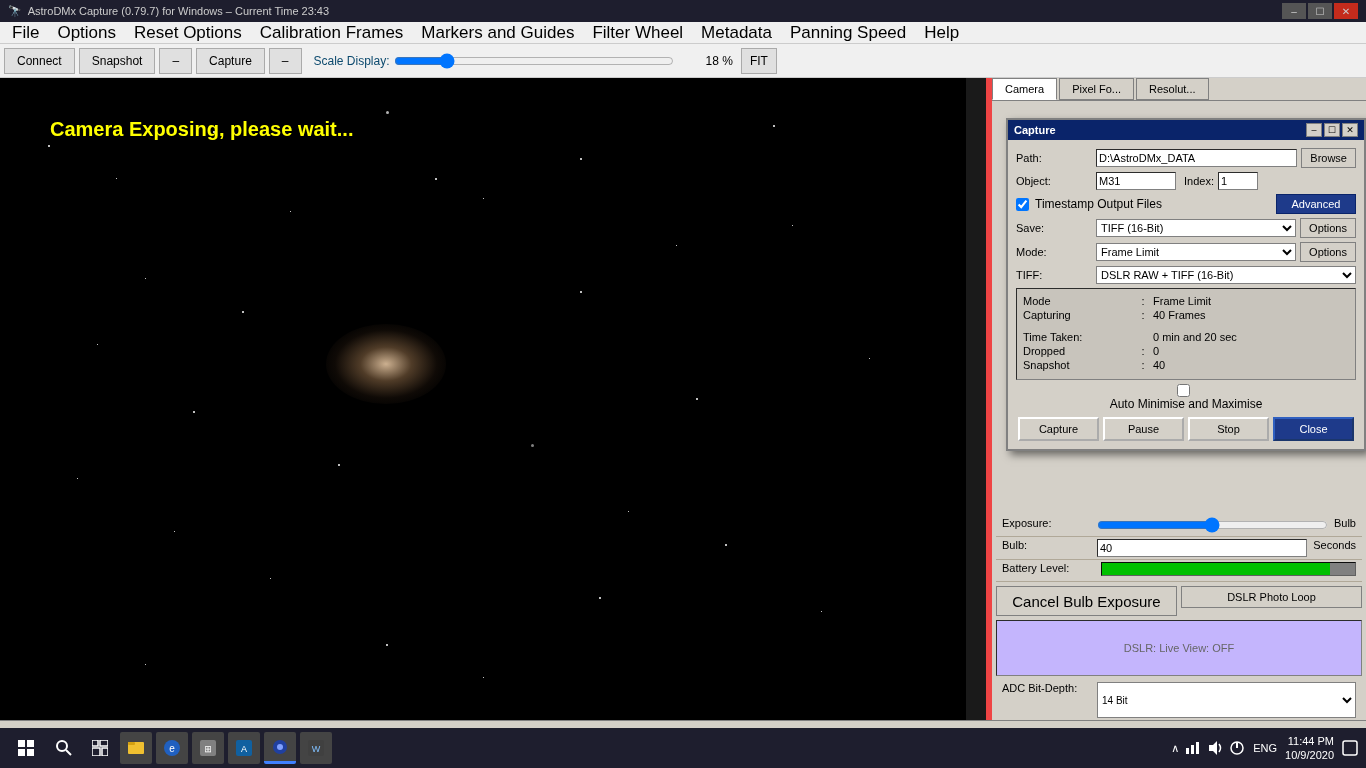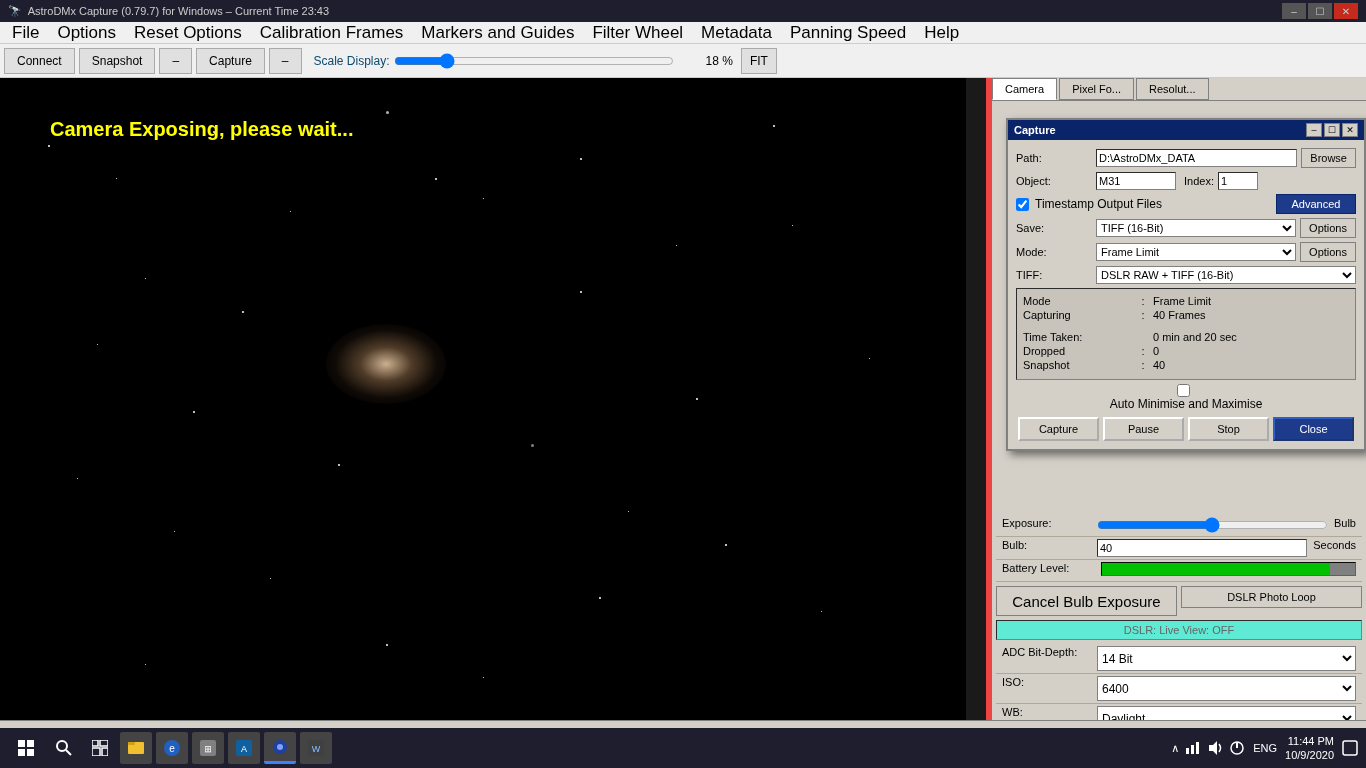--- a/index.html
+++ b/index.html
@@ -155,22 +155,22 @@
     .settings-input {
       flex: 1;
       height: 18px;
       font-size: 11px;
       border: 1px inset #808080;
       background: #fff;
       padding: 0 2px;
     }
     .settings-select {
       flex: 1;
-      height: 25px;
-      font-size: 12px;
+      height: 36px;
+      font-size: 10px;
       background: #fff;
       border: 1px solid #808080;
     }
 
     
     #capture-dialog {
       position: absolute;
       top: 40px;
       right: 0;
       width: 360px;
@@ -550,21 +550,21 @@
           <div class="battery-bar-inner" style="width:90%;"></div>
         </div>
       </div>
 
       <div style="display:flex;gap:4px;margin:4px 0;">
         <button style="flex:1;height:30px;font-size:15px;background:#d4d0c8;border:1px solid #808080;cursor:pointer;">Cancel Bulb Exposure</button>
         <button style="flex:1;height:22px;font-size:11px;background:#d4d0c8;border:1px solid #808080;cursor:pointer;">DSLR Photo Loop</button>
       </div>
 
       <div style="margin:4px 0;">
-        <div style="background:#5eead4;border:1px inset #808080;text-align:center;padding:3px;font-size:11px;color:#666;">DSLR: Live View: OFF</div>
+        <div style="background:#c4b5fd;border:1px inset #808080;text-align:center;padding:21px;font-size:11px;color:#666;">DSLR: Live View: OFF</div>
       </div>
 
       <div class="settings-row">
         <span class="settings-label">ADC Bit-Depth:</span>
         <select class="settings-select">
           <option>14 Bit</option>
           <option>12 Bit</option>
         </select>
       </div>
 

